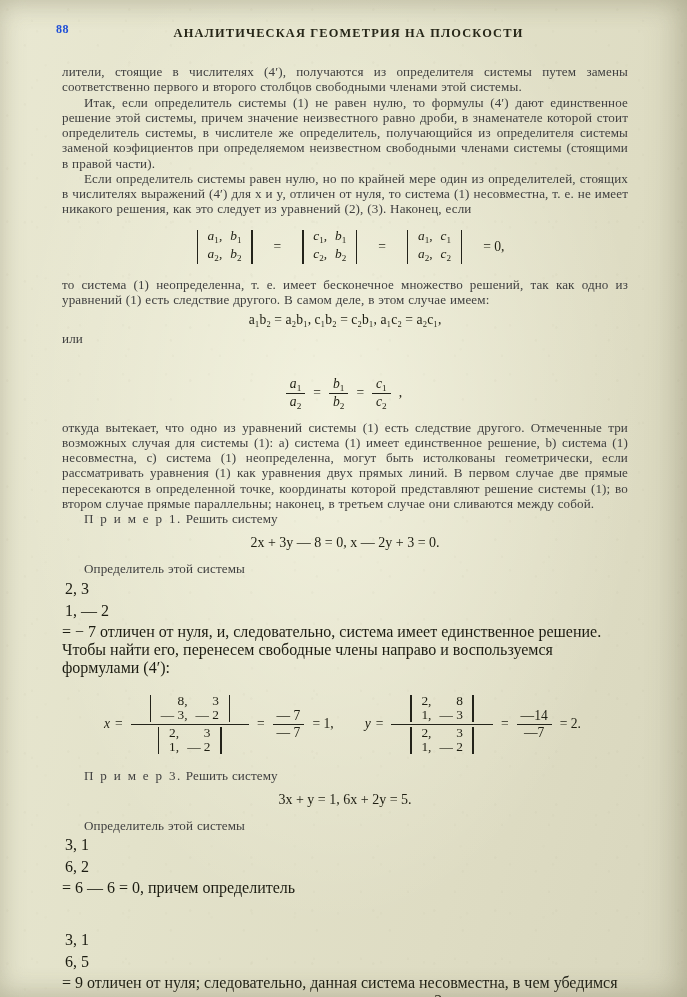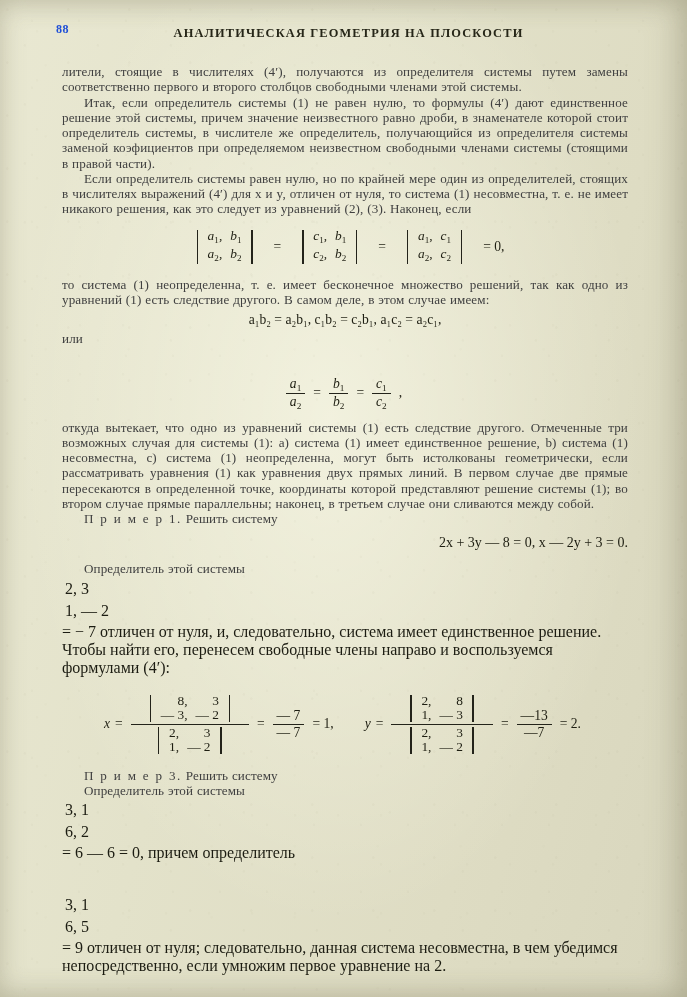--- a/index.html
+++ b/index.html
@@ -266,21 +266,21 @@
     </div>
 
     <p class="t">откуда вытекает, что одно из уравнений системы (1) есть следствие другого. Отмеченные три возможных случая для системы (1): a) система (1) имеет единственное решение, b) система (1) несовместна, c) система (1) неопределенна, могут быть истолкованы геометрически, если рассматривать уравнения (1) как уравнения двух прямых линий. В первом случае две прямые пересекаются в определенной точке, координаты которой представляют решение системы (1); во втором случае прямые параллельны; наконец, в третьем случае они сливаются между собой.</p>
 
     
     <p class="t ind nojust" style="text-indent:22px;">
       <span class="exlabel">П р и м е р  1.</span>
       <span>Решить систему</span>
     </p>
 
-    <div class="disp" style="margin-top:9px;margin-bottom:10px;font-size:14px;text-align:right;">2x + 3y — 8 = 0,   x — 2y + 3 = 0.</div>
+    <div class="disp" style="margin-top:9px;margin-bottom:10px;font-size:14px;">2x + 3y — 8 = 0,   x — 2y + 3 = 0.</div>
 
     <p class="t" style="text-indent:22px;">
       <span>Определитель этой системы</span>
       <span class="det" style="margin:0 4px;">
         </span></p><table>
           <tbody>
           <tr>
             <td>2,</td>
             <td class="r">3</td>
           </tr>
@@ -373,33 +373,34 @@
                       <td>1,</td>
                       <td class="r">— 2</td>
                     </tr>
               </tbody>
                 </table>
             </span>
           </span>
         </span>
         <span class="op">=</span>
         <span class="frac">
-          <span class="num">—13</span>
+          <span class="num">—14</span>
           <span class="den">—7</span>
         </span>
         <span class="op">= 2.</span>
       </span>
     </div>
 
     
     <p class="t nojust" style="text-indent:22px;margin-top:2px;">
       <span class="exlabel">П р и м е р  3.</span>
       <span>Решить систему</span>
     </p>
 
+    <div class="disp" style="margin-top:9px;margin-bottom:10px;font-size:14px;">3x + y = 1,   6x + 2y = 5.</div>
 
     <p class="t" style="text-indent:22px;">
       <span>Определитель  этой  системы</span>
       <span class="det" style="margin:0 4px;">
         </span></p><table>
           <tbody>
           <tr>
             <td>3,</td>
             <td>1</td>
           </tr>

